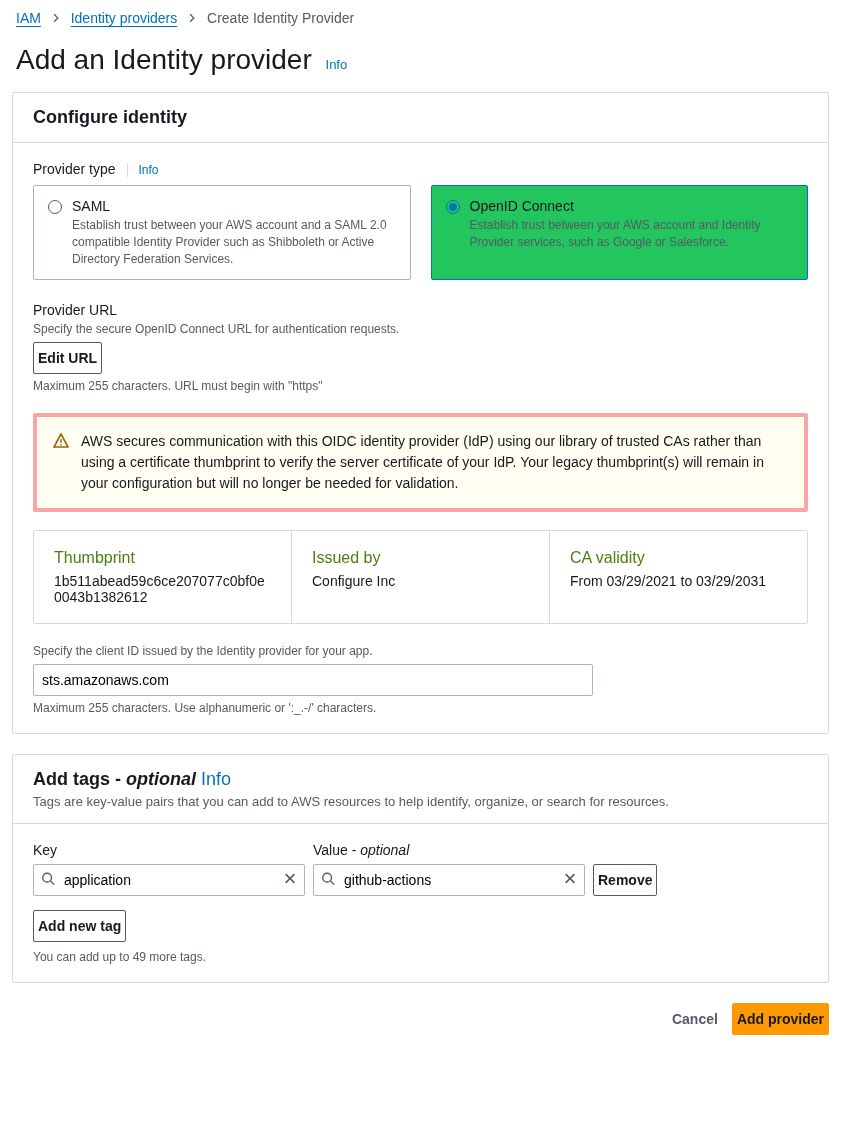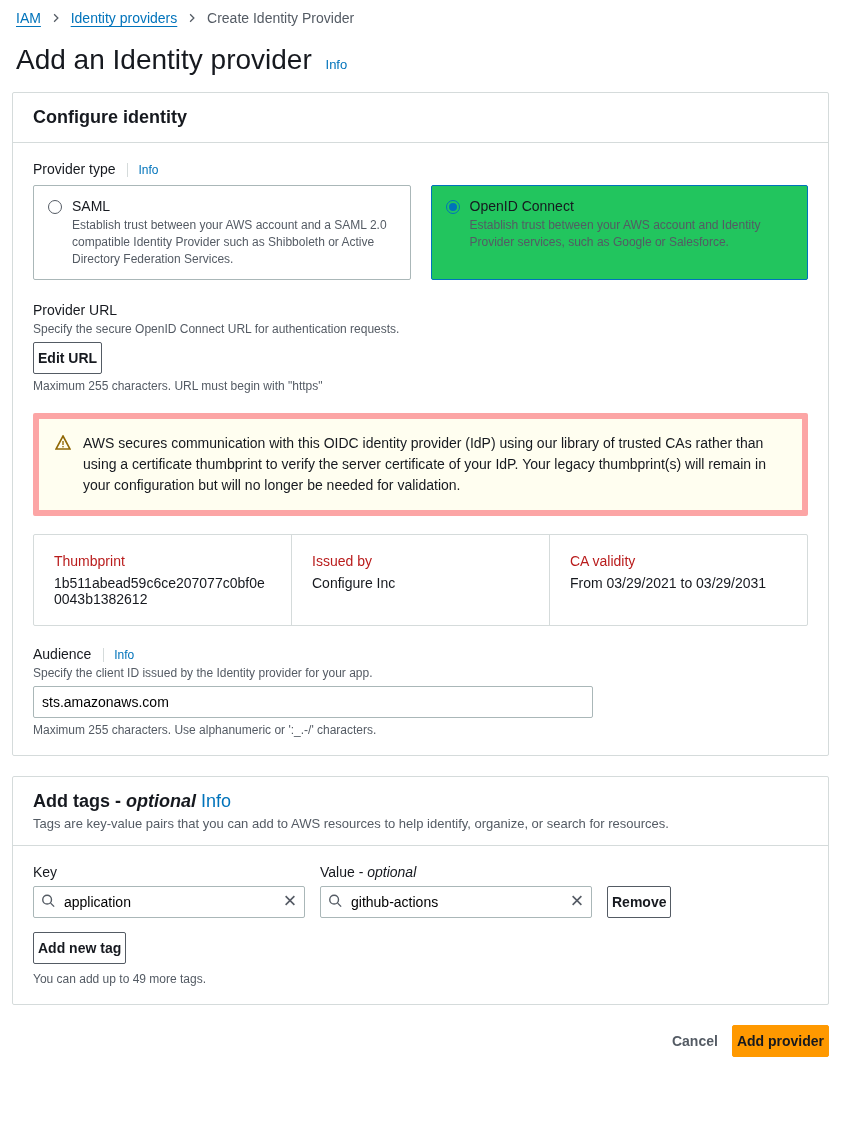--- a/index.html
+++ b/index.html
@@ -45,35 +45,35 @@
   }
   input[type=text].readonly { background: #eaeded; color: #545b64; border-color:#eaeded; }
   .btn {
     height: 32px; padding: 0 4px; border: 1px solid #545b64; border-radius: 2px;
     background: #fff; font-weight: 700; font-size: 14px; cursor: pointer; color:#16191f;
   }
   .btn.link { border:none; background:none; color:#545b64; font-weight:700; }
   .btn.primary { background:#ff9900; border-color:#ff9900; color:#16191f; }
   .constraint { font-size: 12px; color: #545b64; margin-top: 5px; }
   .alert {
-    border: 6px solid #fca5a5; background:#fffef0; border-radius: 2px;
+    border: 4px solid #fca5a5; background:#fffef0; border-radius: 2px;
     padding: 14px 16px; display:flex; gap: 12px; margin-top: 20px; margin-bottom: 18px;
   }
   .alert-icon { color:#906806; flex-shrink:0; margin-top:2px; }
   .alert-text { font-size: 14px; line-height: 1.5; color:#16191f; }
   .cert-grid {
     display:flex; border:1px solid #d5dbdb; border-radius:2px; margin-bottom: 20px;
   }
   .cert-col { flex:1; padding: 18px 20px; }
   .cert-col + .cert-col { border-left:1px solid #d5dbdb; }
-  .cert-label { font-size:14px; color:#b91c1c; margin-bottom:6px; }
+  .cert-label { font-size:16px; color:#4d7c0f; margin-bottom:6px; }
   .cert-val { font-size:14px; color:#16191f; word-break: break-all; }
   .audience-block { margin-top: 4px; }
   .audience-block input { width: 560px; }
-  .tags-row { display:flex; gap:15px; align-items:flex-end; }
+  .tags-row { display:flex; gap:8px; align-items:flex-end; }
   .tag-col.key { width: 272px; }
   .tag-col.val { width: 272px; }
   .search-wrap { position: relative; }
   .search-wrap .mag {
     position:absolute; left:8px; top:50%; transform:translateY(-50%); color:#545b64;
   }
   .search-wrap .clr {
     position:absolute; right:6px; top:50%; transform:translateY(-50%); color:#545b64;
     cursor:pointer; padding:2px;
   }
@@ -160,24 +160,20 @@
         <div class="cert-label">Issued by</div>
         <div class="cert-val">Configure Inc</div>
       </div>
       <div class="cert-col">
         <div class="cert-label">CA validity</div>
         <div class="cert-val">From 03/29/2021 to 03/29/2031</div>
       </div>
     </div>
 
     <div class="audience-block">
-      <div class="field-label">
-        <span>Audience</span>
-        <a href="#" class="info-link">Info</a>
-      </div>
       <div class="helper">Specify the client ID issued by the Identity provider for your app.</div>
       <div class="mt6">
         <input type="text" value="sts.amazonaws.com" style="">
       </div>
       <div class="constraint">Maximum 255 characters. Use alphanumeric or ':_.-/' characters.</div>
     </div>
   </div>
 </div>
 
 <div class="panel">

